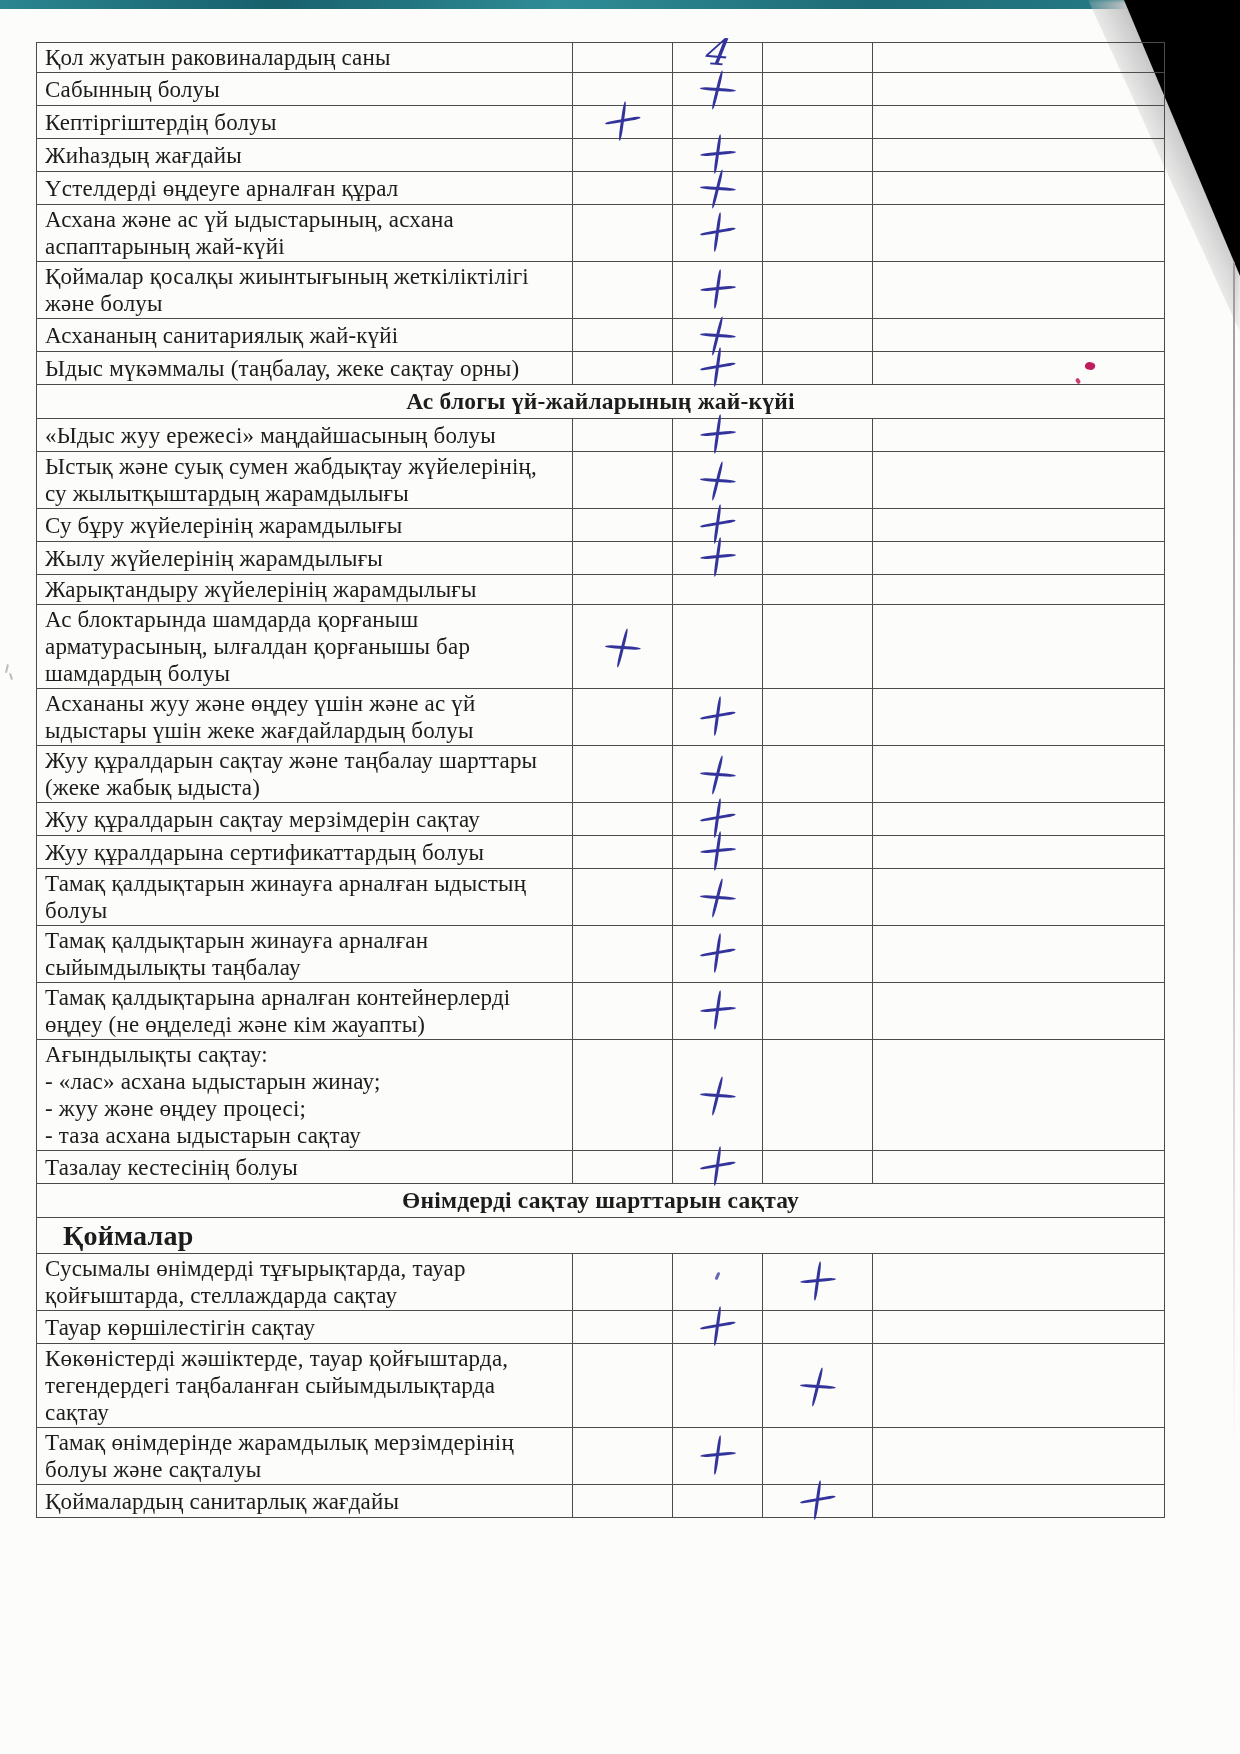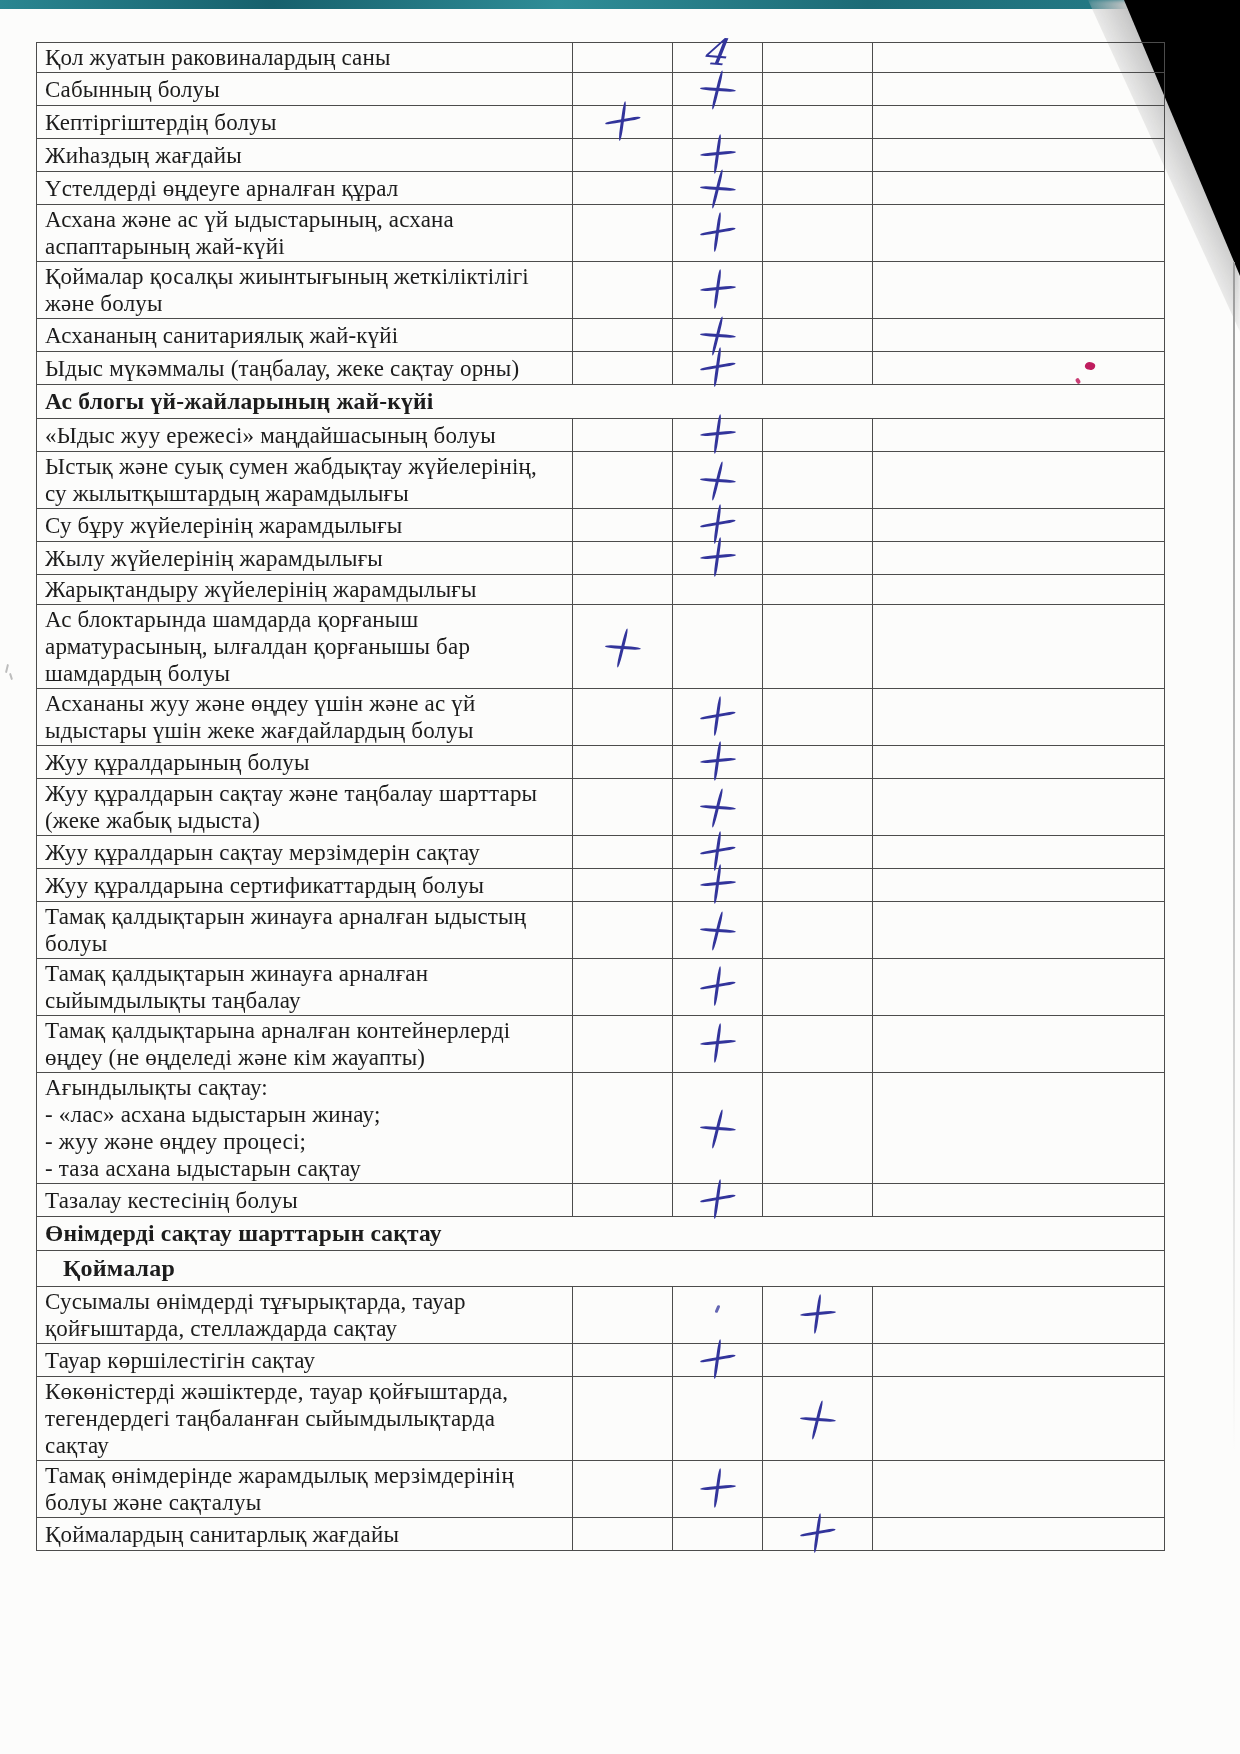--- a/index.html
+++ b/index.html
@@ -50,25 +50,25 @@
     vertical-align:middle;
     overflow:visible;
   }
   td.c1{
     padding-left:26px;padding-right:34px;
     white-space:pre-line;
     letter-spacing:.2px;
   }
   td.check{text-align:center;position:relative;height:27px;}
   tr.section-row td{
-    font-weight:bold;font-size:23.5px;
+    font-weight:bold;text-align:center;font-size:23.5px;
     padding:3px 8px;letter-spacing:.2px;
   }
   tr.subsection-row td{
-    font-weight:bold;text-align:left;font-size:24px;
+    font-weight:bold;text-align:left;font-size:28px;
     padding:4px 8px 4px 26px;letter-spacing:.2px;
   }
 
   
   .mark{
     position:relative;display:block;margin:-4px auto;
     width:38px;height:38px;pointer-events:none;z-index:3;
   }
   .mark .hs{
     position:absolute;left:1px;top:16px;width:36px;height:2.7px;
@@ -306,32 +306,20 @@
         <td class="check">
           <span class="mark v3">
             <i class="hs"></i>
             <i class="vs"></i>
           </span>
         </td>
         <td class="check"></td>
         <td class="check"></td>
       </tr>
       <tr>
-        <td class="c1">Жуу құралдарының болуы</td>
-        <td class="check"></td>
-        <td class="check">
-          <span class="mark v1">
-            <i class="hs"></i>
-            <i class="vs"></i>
-          </span>
-        </td>
-        <td class="check"></td>
-        <td class="check"></td>
-      </tr>
-      <tr>
         <td class="c1">Жуу құралдарын сақтау және таңбалау шарттары (жеке жабық ыдыста)</td>
         <td class="check"></td>
         <td class="check">
           <span class="mark v2">
             <i class="hs"></i>
             <i class="vs"></i>
           </span>
         </td>
         <td class="check"></td>
         <td class="check"></td>

